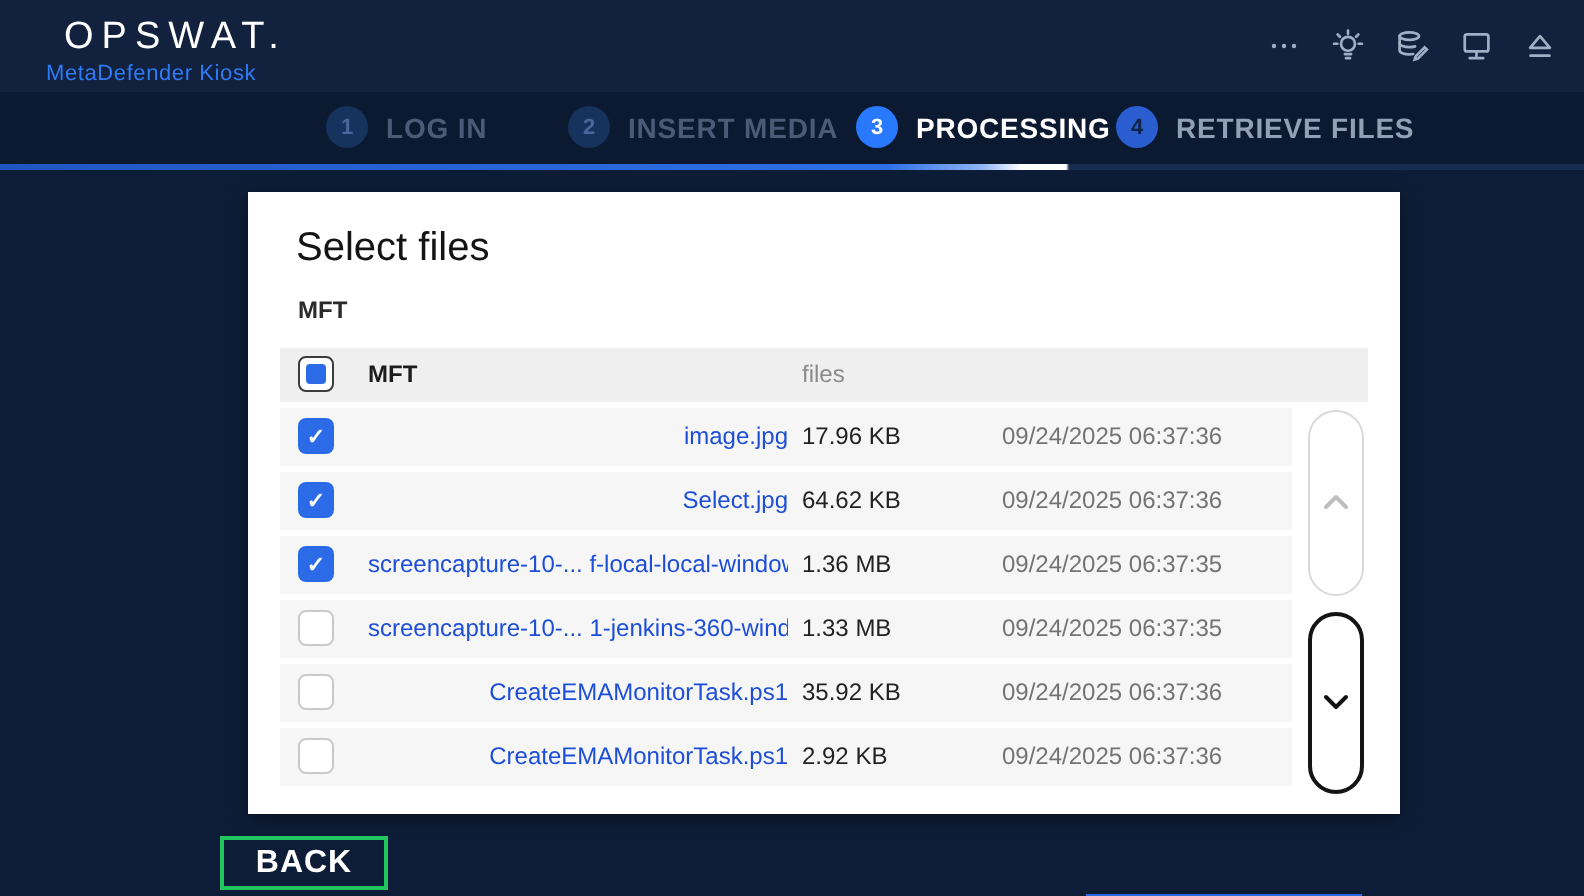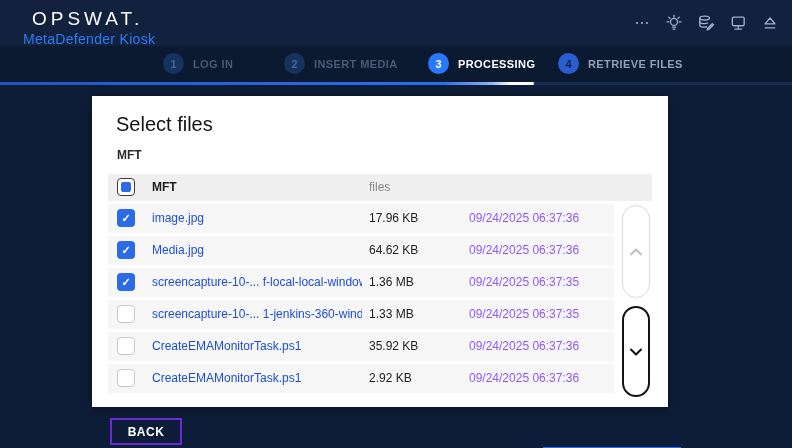--- a/index.html
+++ b/index.html
@@ -4,72 +4,72 @@
 <style>
   html,body{margin:0;padding:0;}
   body{
     width:792px;height:448px;position:relative;overflow:hidden;
     background:#0e1d37;font-family:"Liberation Sans",sans-serif;
     -webkit-font-smoothing:antialiased;
   }
   
   .header{position:absolute;top:0;left:0;width:792px;height:46px;background:#12213d;}
   .logo{position:absolute;left:22px;top:8px;color:#ffffff;font-size:19px;letter-spacing:4px;font-weight:400;margin-left:10px;}
-  .product{position:absolute;left:23px;top:31px;color:#2e7bf6;font-size:14px;letter-spacing:.3px;}
+  .product{position:absolute;left:23px;top:31px;color:#2e7bf6;font-size:11px;letter-spacing:.3px;}
   .hicons{position:absolute;right:12px;top:11px;display:flex;align-items:center;gap:12px;height:24px;}
   .hicon{width:20px;height:20px;display:flex;align-items:center;justify-content:center;color:#9fb0c6;}
   .hicon svg{display:block;}
   
   .nav{position:absolute;top:46px;left:0;width:792px;height:36px;background:#0b1931;}
   .step{position:absolute;top:7px;display:flex;align-items:center;gap:9px;}
   .step .num{width:21px;height:21px;border-radius:50%;display:flex;align-items:center;justify-content:center;
     font-size:11px;font-weight:bold;}
-  .step .lbl{font-size:11px;font-weight:bold;letter-spacing:.4px;}
+  .step .lbl{font-size:14px;font-weight:bold;letter-spacing:.4px;}
   .step.s1{left:163px;} .step.s2{left:284px;} .step.s3{left:428px;} .step.s4{left:558px;}
   .step.done .num{background:#16335e;color:#49679c;}
   .step.done .lbl{color:#4a5a77;}
   .step.active .num{background:#2979ff;color:#ffffff;}
   .step.active .lbl{color:#ffffff;}
   .step.next .num{background:#2a5ed0;color:#0f2346;}
   .step.next .lbl{color:#93a0b4;}
   .progress{position:absolute;top:82px;left:0;width:792px;height:3px;
     background:linear-gradient(to right,
       #2156c0 0%, #2e6fe8 56%, #8fb2f4 62%, #ffffff 64.5%, #ffffff 67.3%,
       #182c52 67.5%, #182c52 100%);}
   
-  .card{position:absolute;left:92px;top:96px;width:576px;height:311px;background:#ffffff;
-    box-shadow:0 2px 10px rgba(0,0,0,.4);}
+  .card{position:absolute;left:124px;top:96px;width:576px;height:311px;background:#ffffff;
+    box-shadow:0 2px 10px rgba(0,0,0,.4);text-align:right;}
   .card-title{position:absolute;left:24px;top:17px;font-size:20px;color:#141414;}
   .group-label{position:absolute;left:25px;top:52px;font-size:12px;font-weight:bold;color:#2b2b2b;}
   .thead{position:absolute;left:16px;top:78px;width:544px;height:27px;background:#efefef;}
   .thead .hname{position:absolute;left:44px;top:0;line-height:27px;font-size:12px;font-weight:bold;color:#1c1c1c;}
   .thead .hsize{position:absolute;left:261px;top:0;line-height:27px;font-size:12px;color:#8a8a8a;}
   .thead .hdate{position:absolute;left:361px;top:0;line-height:27px;font-size:12px;color:#8a8a8a;}
   .rows{position:absolute;left:16px;top:108px;width:506px;}
   .frow{position:relative;height:29px;background:#f6f6f6;margin-bottom:3px;}
   .frow .fname{position:absolute;left:44px;top:0;line-height:29px;font-size:12px;color:#1d4ed8;
     width:210px;white-space:nowrap;overflow:hidden;}
   .frow .fsize{position:absolute;left:261px;top:0;line-height:29px;font-size:12px;color:#222222;}
-  .frow .fdate{position:absolute;left:361px;top:0;line-height:29px;font-size:12px;color:#8b5cf6;}
+  .frow .fdate{position:absolute;left:361px;top:0;line-height:29px;font-size:12px;color:#737373;}
   
   .checkbox{position:absolute;left:9px;top:5px;width:18px;height:18px;border-radius:4px;box-sizing:border-box;}
   .thead .checkbox{top:4px;}
   .checkbox.checked{background:#2b6be8;color:#ffffff;display:flex;align-items:center;justify-content:center;
     font-size:11px;font-weight:bold;}
   .checkbox.unchecked{background:#ffffff;border:1.5px solid #c9c9c9;}
   .checkbox.indeterminate{background:#ffffff;border:1.5px solid #3c3c3c;display:flex;align-items:center;justify-content:center;}
   .checkbox.indeterminate::after{content:"";width:10px;height:10px;background:#2b6be8;border-radius:2px;}
   
   .pill{position:absolute;width:28px;border-radius:14px;box-sizing:border-box;
     display:flex;align-items:center;justify-content:center;background:#ffffff;}
   .pill.up{left:530px;top:109px;height:93px;border:1.5px solid #d9d9d9;color:#bdbdbd;}
   .pill.down{left:530px;top:210px;height:91px;border:2px solid #141414;color:#111111;}
   
-  .back-btn{position:absolute;left:110px;top:418px;width:72px;height:27px;box-sizing:border-box;
-    border:2px solid #6d28d9;background:transparent;color:#ffffff;font-size:12px;font-weight:bold;
+  .back-btn{position:absolute;left:110px;top:418px;width:84px;height:27px;box-sizing:border-box;
+    border:2px solid #22c55e;background:transparent;color:#ffffff;font-size:16px;font-weight:bold;
     letter-spacing:.5px;display:flex;align-items:center;justify-content:center;cursor:pointer;}
   .continue-btn{position:absolute;left:543px;top:418px;width:138px;height:27px;
     background:#2b6be8;color:#ffffff;font-size:12px;font-weight:bold;letter-spacing:.4px;
     display:flex;align-items:center;justify-content:center;cursor:pointer;border:none;margin-top:29px;}
 </style>
 </head>
 <body>
 
 <div class="header">
   <div class="logo">OPSWAT.</div>
@@ -147,21 +147,21 @@
   <div class="rows">
   <div class="frow">
     <span class="checkbox checked">✓</span>
     <span class="fname">image.jpg</span>
     <span class="fsize">17.96 KB</span>
     <span class="fdate">09/24/2025 06:37:36</span>
   </div>
 
   <div class="frow">
     <span class="checkbox checked">✓</span>
-    <span class="fname">Media.jpg</span>
+    <span class="fname">Select.jpg</span>
     <span class="fsize">64.62 KB</span>
     <span class="fdate">09/24/2025 06:37:36</span>
   </div>
 
   <div class="frow">
     <span class="checkbox checked">✓</span>
     <span class="fname">screencapture-10-... f-local-local-windows1</span>
     <span class="fsize">1.36 MB</span>
     <span class="fdate">09/24/2025 06:37:35</span>
   </div>

